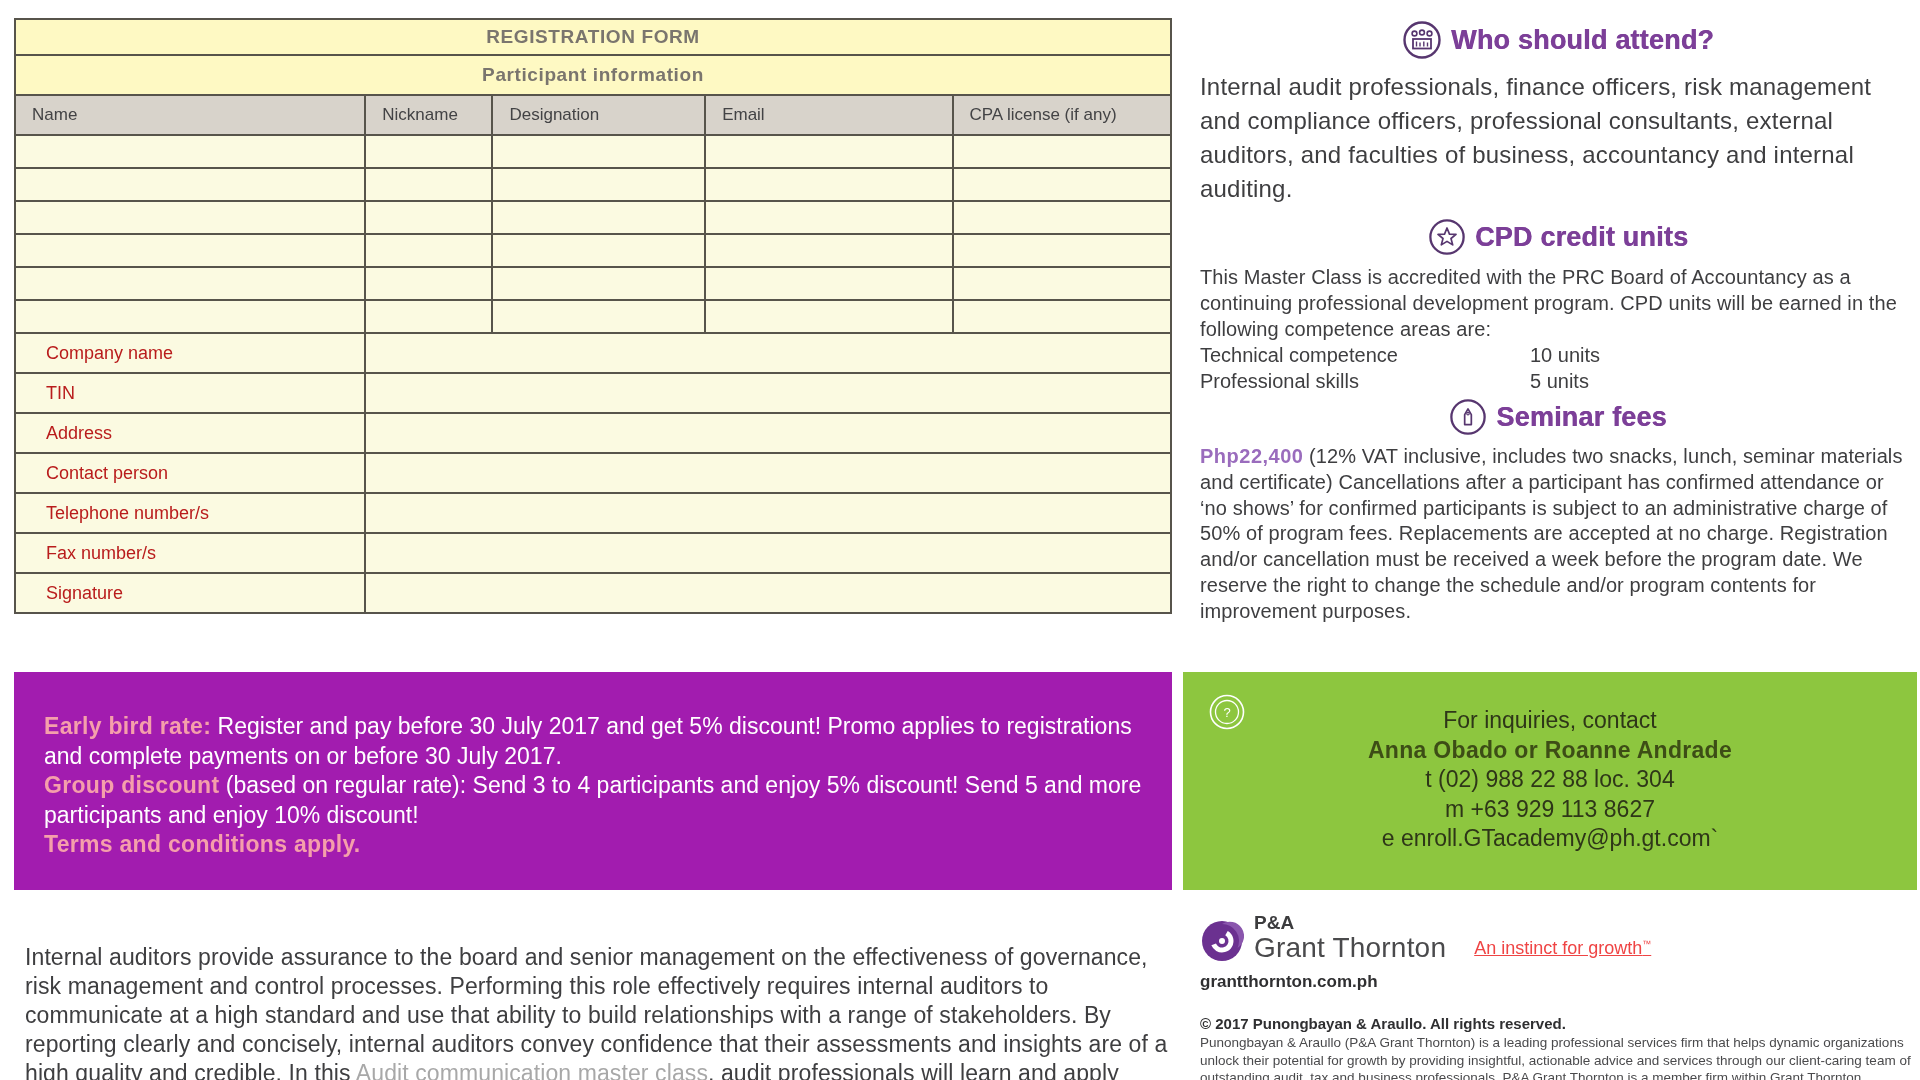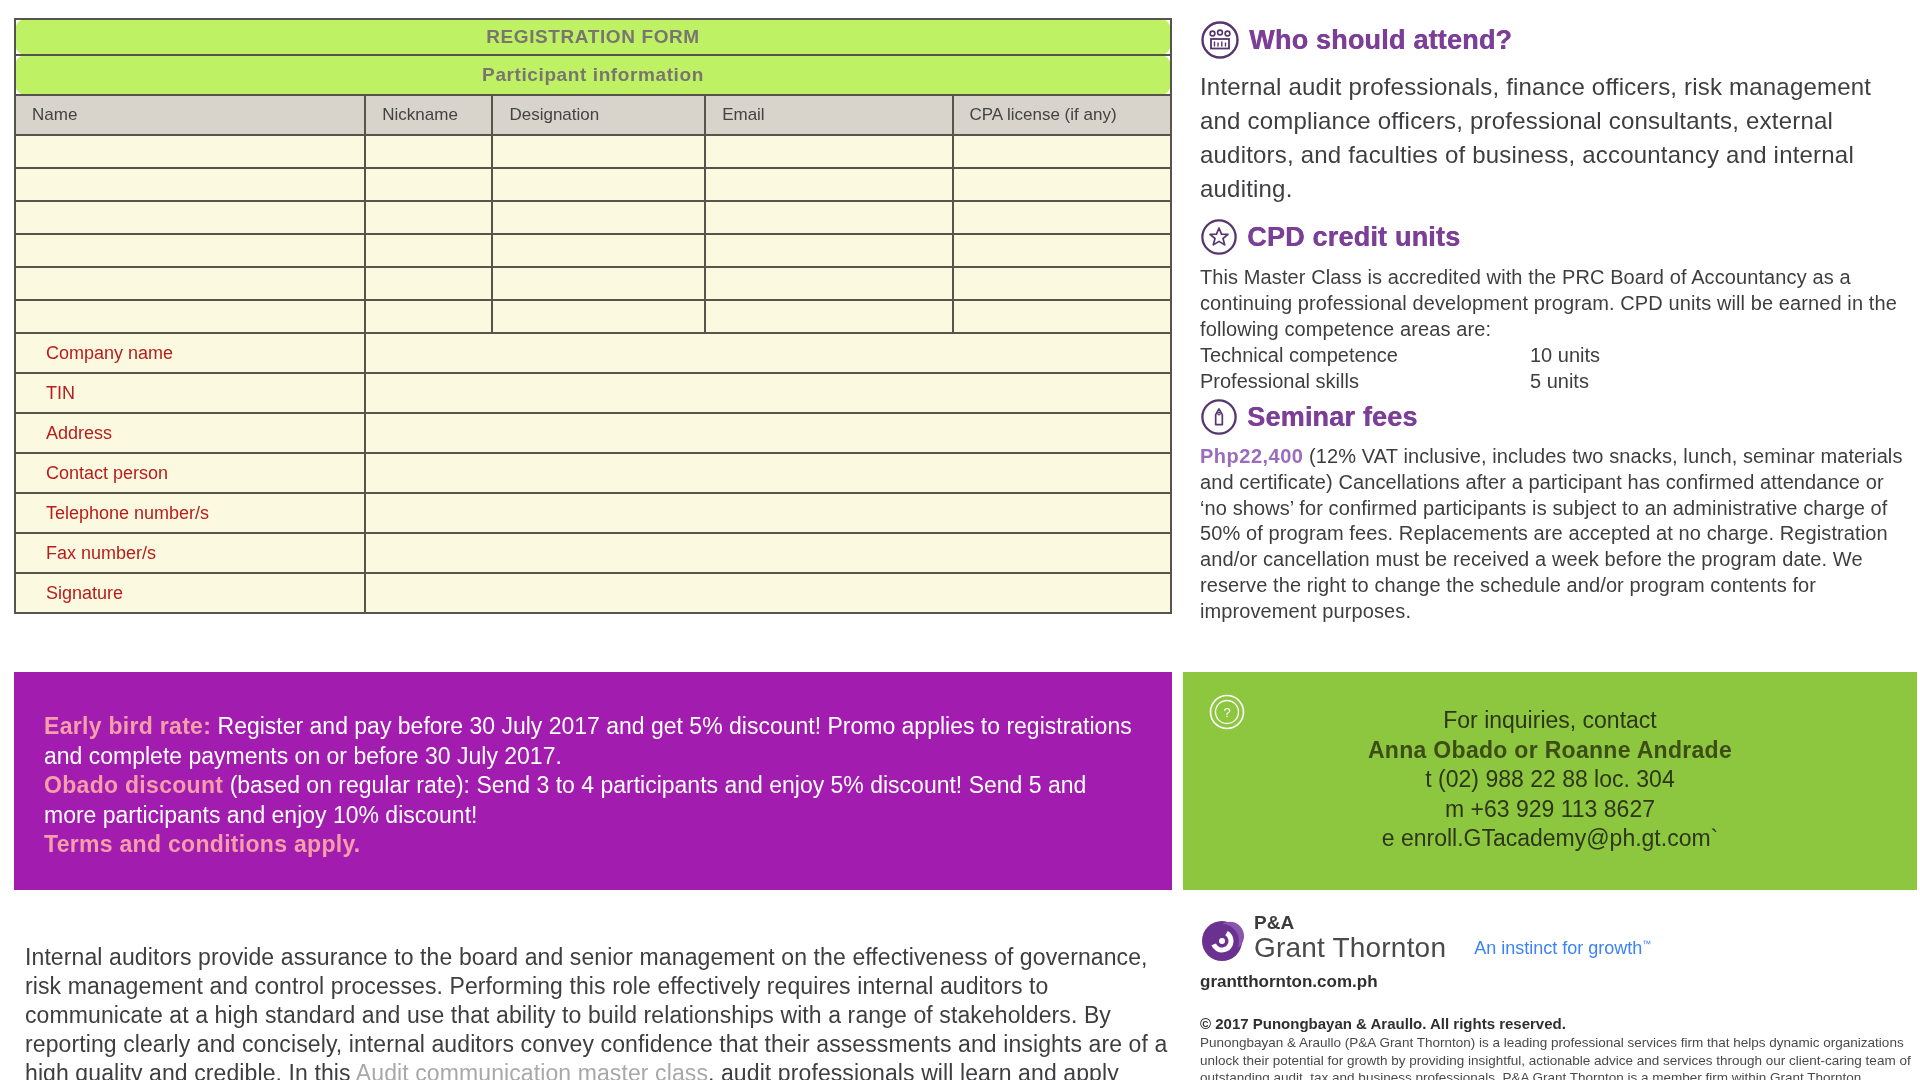--- a/index.html
+++ b/index.html
@@ -2,31 +2,31 @@
 <html><head>
 <meta charset="utf-8">
 <style>
   html,body{margin:0;padding:0;background:#ffffff;}
   .page{position:relative;width:1920px;height:1080px;background:#fff;overflow:hidden;
         font-family:"Liberation Sans", sans-serif;color:#3e3e40;}
 
   
   .reg-table{position:absolute;left:14px;top:18px;width:1158px;border-collapse:collapse;table-layout:fixed;}
   .reg-table td{border:2px solid #57544b;padding:0 6px;}
-  .reg-table .hdr td{background:#bef264;height:34px;text-align:center;border-radius:11px;}
+  .reg-table .hdr td{background:#fef9c3;height:34px;text-align:center;}
   .reg-table .sub td{height:38px;}
   .outlined-gray{color:#7a756e;font-weight:700;letter-spacing:.6px;font-size:19px;}
   .reg-table .colhead td{background:#d8d3cb;height:38px;font-size:17px;color:#434345;padding-left:16px;}
   .reg-table .blank td{background:#fbfae1;height:31px;}
   .reg-table .field td{background:#fbfae1;height:38px;}
   .reg-table .flabel{font-size:18px;color:#b91c1c;padding-left:30px;}
 
   
   .rightcol{position:absolute;left:1200px;top:0;width:716px;}
-  .sec-head{display:flex;align-items:center;gap:9px;}
+  .sec-head{display:flex;align-items:center;gap:9px;justify-content:center;}
   .sec-title{color:#7c3f98;font-weight:700;font-size:27px;letter-spacing:.2px;
              text-shadow:.5px 0 0 #7c3f98;}
   .icon-circle{flex:0 0 auto;display:block;}
   .sec1{position:absolute;top:20px;left:0;width:716px;}
   .sec1 p{margin:10px 0 0 0;font-size:24px;line-height:34px;letter-spacing:.2px;}
   .sec2{position:absolute;top:218px;left:0;width:716px;}
   .smallbody{margin:8px 0 0 0;font-size:20px;line-height:26px;letter-spacing:.1px;}
   .credit-row{display:flex;font-size:20px;line-height:26px;}
   .credit-area{width:330px;}
   .sec3{position:absolute;top:398px;left:0;width:716px;}
@@ -46,21 +46,21 @@
 
   
   .intro{position:absolute;left:25px;top:920px;width:1148px;font-size:23px;line-height:29px;letter-spacing:.1px;}
   .intro .ghost{color:#a8a8a8;}
 
   
   .footer{position:absolute;left:1200px;top:913px;width:716px;}
   .logo-row{display:flex;align-items:flex-end;gap:10px;}
   .logo-text .l1{font-size:19px;font-weight:700;color:#3c3c3e;line-height:20px;}
   .logo-text .l2{font-size:28px;color:#4a4a4c;line-height:30px;letter-spacing:.2px;}
-  .tagline{color:#3b82f6;font-size:18px;margin-left:18px;padding-bottom:4px;white-space:nowrap;}
+  .tagline{color:#ef4444;font-size:18px;margin-left:18px;padding-bottom:4px;white-space:nowrap;text-decoration:underline;}
   .tagline sup{font-size:9px;}
   .website{font-weight:700;font-size:17px;color:#2f2f31;margin-top:9px;}
   .copyright{font-weight:700;font-size:15px;color:#2f2f31;margin-top:23px;}
   .legal{font-size:13.5px;line-height:17.5px;color:#4a4a4c;margin-top:2px;}
 </style>
 </head>
 <body>
 
 <div class="page">
 
@@ -206,21 +206,21 @@
           <circle cx="20" cy="16.5" r="1.3" fill="none" stroke="#57366f" stroke-width="1.2"></circle>
         </svg>
         <span class="sec-title">Seminar fees</span>
       </div>
       <p class="smallbody" style="line-height:25.8px;"><span class="price">Php22,400</span><span> (12% VAT inclusive, includes two snacks, lunch, seminar materials and certificate) Cancellations after a participant has confirmed attendance or ‘no shows’ for confirmed participants is subject to an administrative charge of 50% of program fees. Replacements are accepted at no charge. Registration and/or cancellation must be received a week before the program date. We reserve the right to change the schedule and/or program contents for improvement purposes.</span></p>
     </div>
   </div>
 
   <div class="promo">
     <div><span class="hl">Early bird rate:</span><span> Register and pay before 30 July 2017 and get 5% discount! Promo applies to registrations and complete payments on or before 30 July 2017.</span></div>
-    <div><span class="hl">Obado discount</span><span> (based on regular rate): Send 3 to 4 participants and enjoy 5% discount! Send 5 and more participants and enjoy 10% discount!</span></div>
+    <div><span class="hl">Group discount</span><span> (based on regular rate): Send 3 to 4 participants and enjoy 5% discount! Send 5 and more participants and enjoy 10% discount!</span></div>
     <div><span class="hl">Terms and conditions apply.</span><span></span></div>
   </div>
 
   <div class="contact">
     <svg class="qicon" width="44" height="44" viewBox="0 0 44 44">
       <circle cx="22" cy="22" r="16.5" fill="none" stroke="#ffffff" stroke-width="1.6"></circle>
       <circle cx="22" cy="22" r="11.5" fill="none" stroke="#ffffff" stroke-width="1.3"></circle>
       <text x="22" y="27" text-anchor="middle" font-family="Liberation Sans, sans-serif" font-size="13" fill="#ffffff">?</text>
     </svg>
     <div>For inquiries, contact</div>

